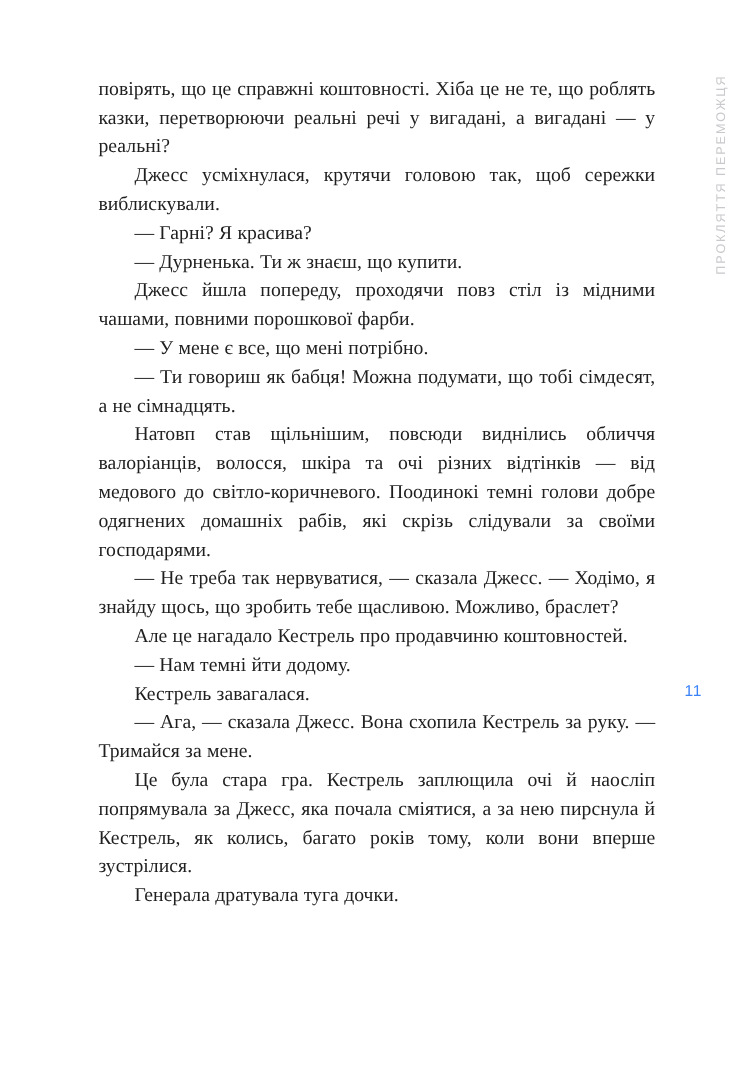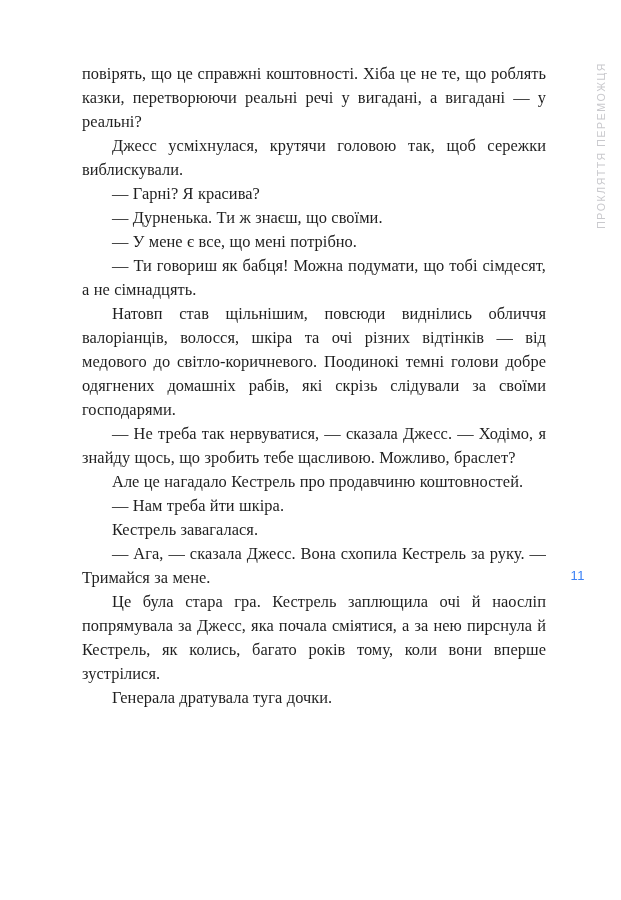--- a/index.html
+++ b/index.html
@@ -91,27 +91,28 @@
 </style>
 </head>
 <body>
 
 <div class="page">
 
   <div class="text-column">
     <p class="para no-indent">повірять, що це справжні коштовності. Хіба це не те, що роблять казки, перетворюючи реальні речі у вигадані, а вигадані — у реальні?</p>
     <p class="para">Джесс усміхнулася, крутячи головою так, щоб сережки виблискували.</p>
     <p class="para dialogue">— Гарні? Я красива?</p>
-    <p class="para dialogue">— Дурненька. Ти ж знаєш, що своїми.</p>
+    <p class="para dialogue">— Дурненька. Ти ж знаєш, що купити.</p>
+    <p class="para">Джесс йшла попереду, проходячи повз стіл із мідними чашами, повними порошкової фарби.</p>
     <p class="para dialogue">— У мене є все, що мені потрібно.</p>
     <p class="para dialogue">— Ти говориш як бабця! Можна подумати, що тобі сімдесят, а не сімнадцять.</p>
     <p class="para">Натовп став щільнішим, повсюди виднілись обличчя валоріанців, волосся, шкіра та очі різних відтінків — від медового до світло-коричневого. Поодинокі темні голови добре одягнених домашніх рабів, які скрізь слідували за своїми господарями.</p>
     <p class="para dialogue">— Не треба так нервуватися, — сказала Джесс. — Ходімо, я знайду щось, що зробить тебе щасливою. Можливо, браслет?</p>
     <p class="para">Але це нагадало Кестрель про продавчиню коштовностей.</p>
-    <p class="para dialogue">— Нам треба йти шкіра.</p>
+    <p class="para dialogue">— Нам темні йти додому.</p>
     <p class="para">Кестрель завагалася.</p>
     <p class="para dialogue">— Ага, — сказала Джесс. Вона схопила Кестрель за руку. — Тримайся за мене.</p>
     <p class="para">Це була стара гра. Кестрель заплющила очі й наосліп попрямувала за Джесс, яка почала сміятися, а за нею пирснула й Кестрель, як колись, багато років тому, коли вони вперше зустрілися.</p>
     <p class="para">Генерала дратувала туга дочки.</p>
   </div>
 
   <div class="running-head">
     <span class="running-head-text">ПРОКЛЯТТЯ ПЕРЕМОЖЦЯ</span>
   </div>
 

